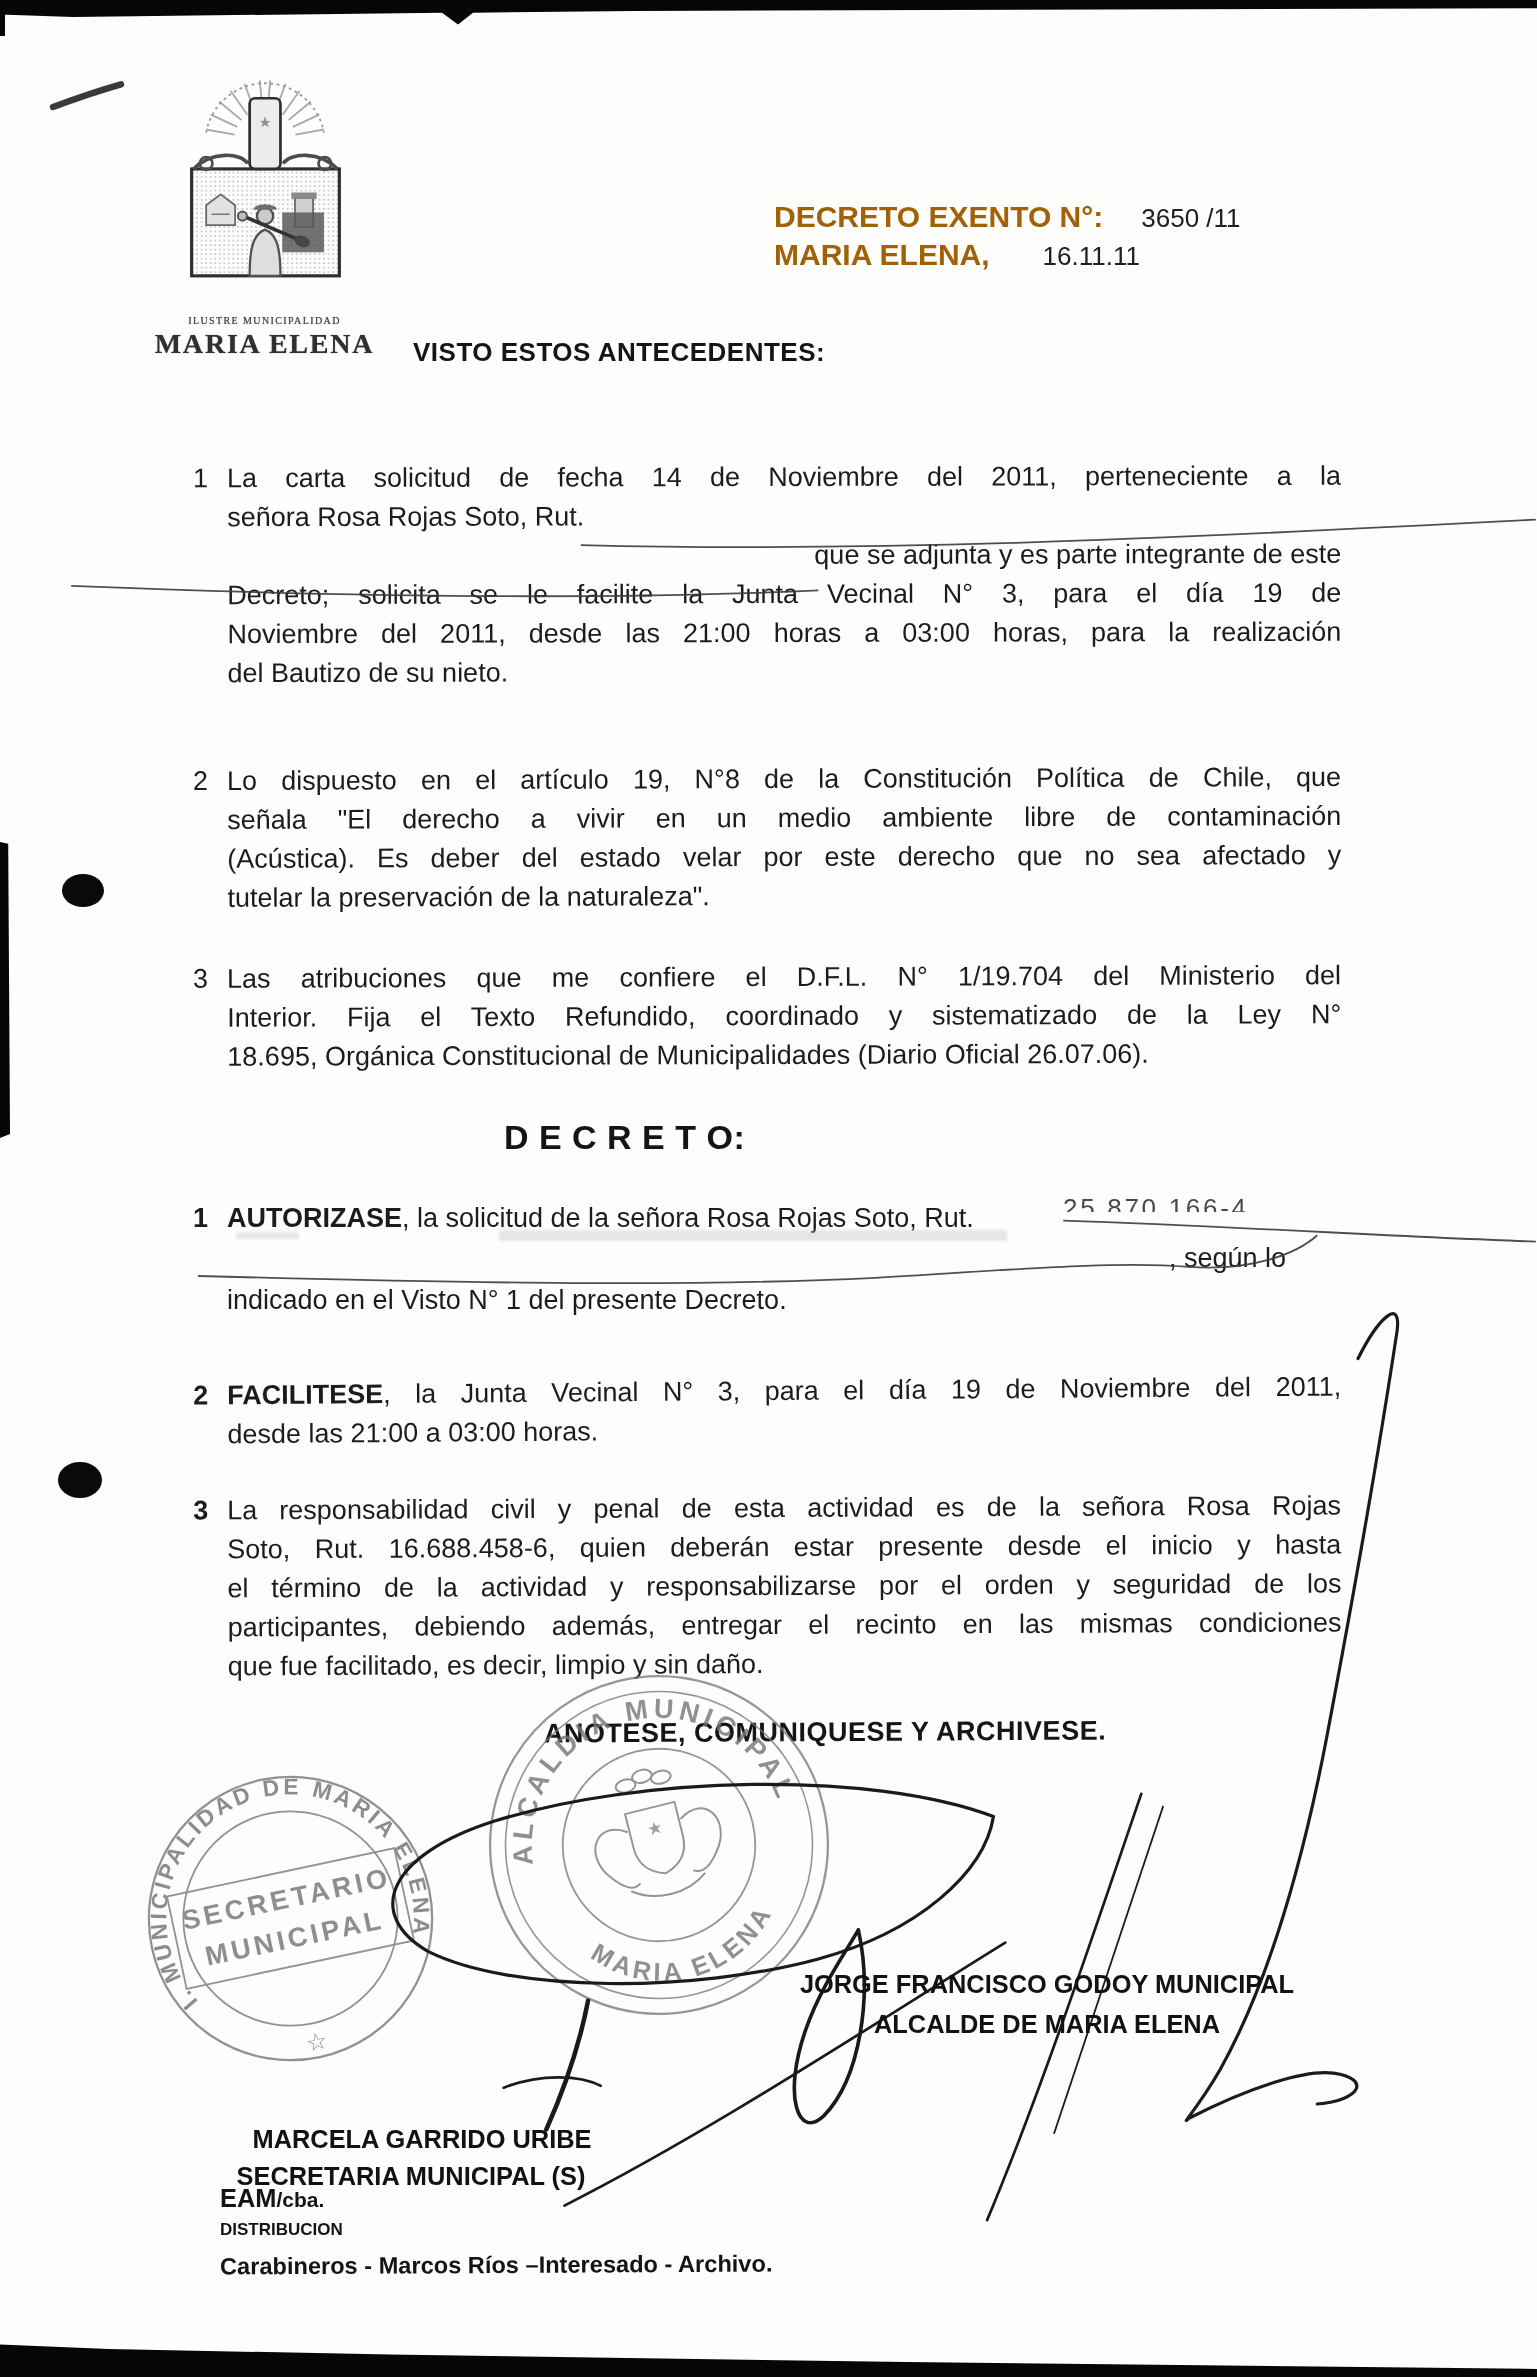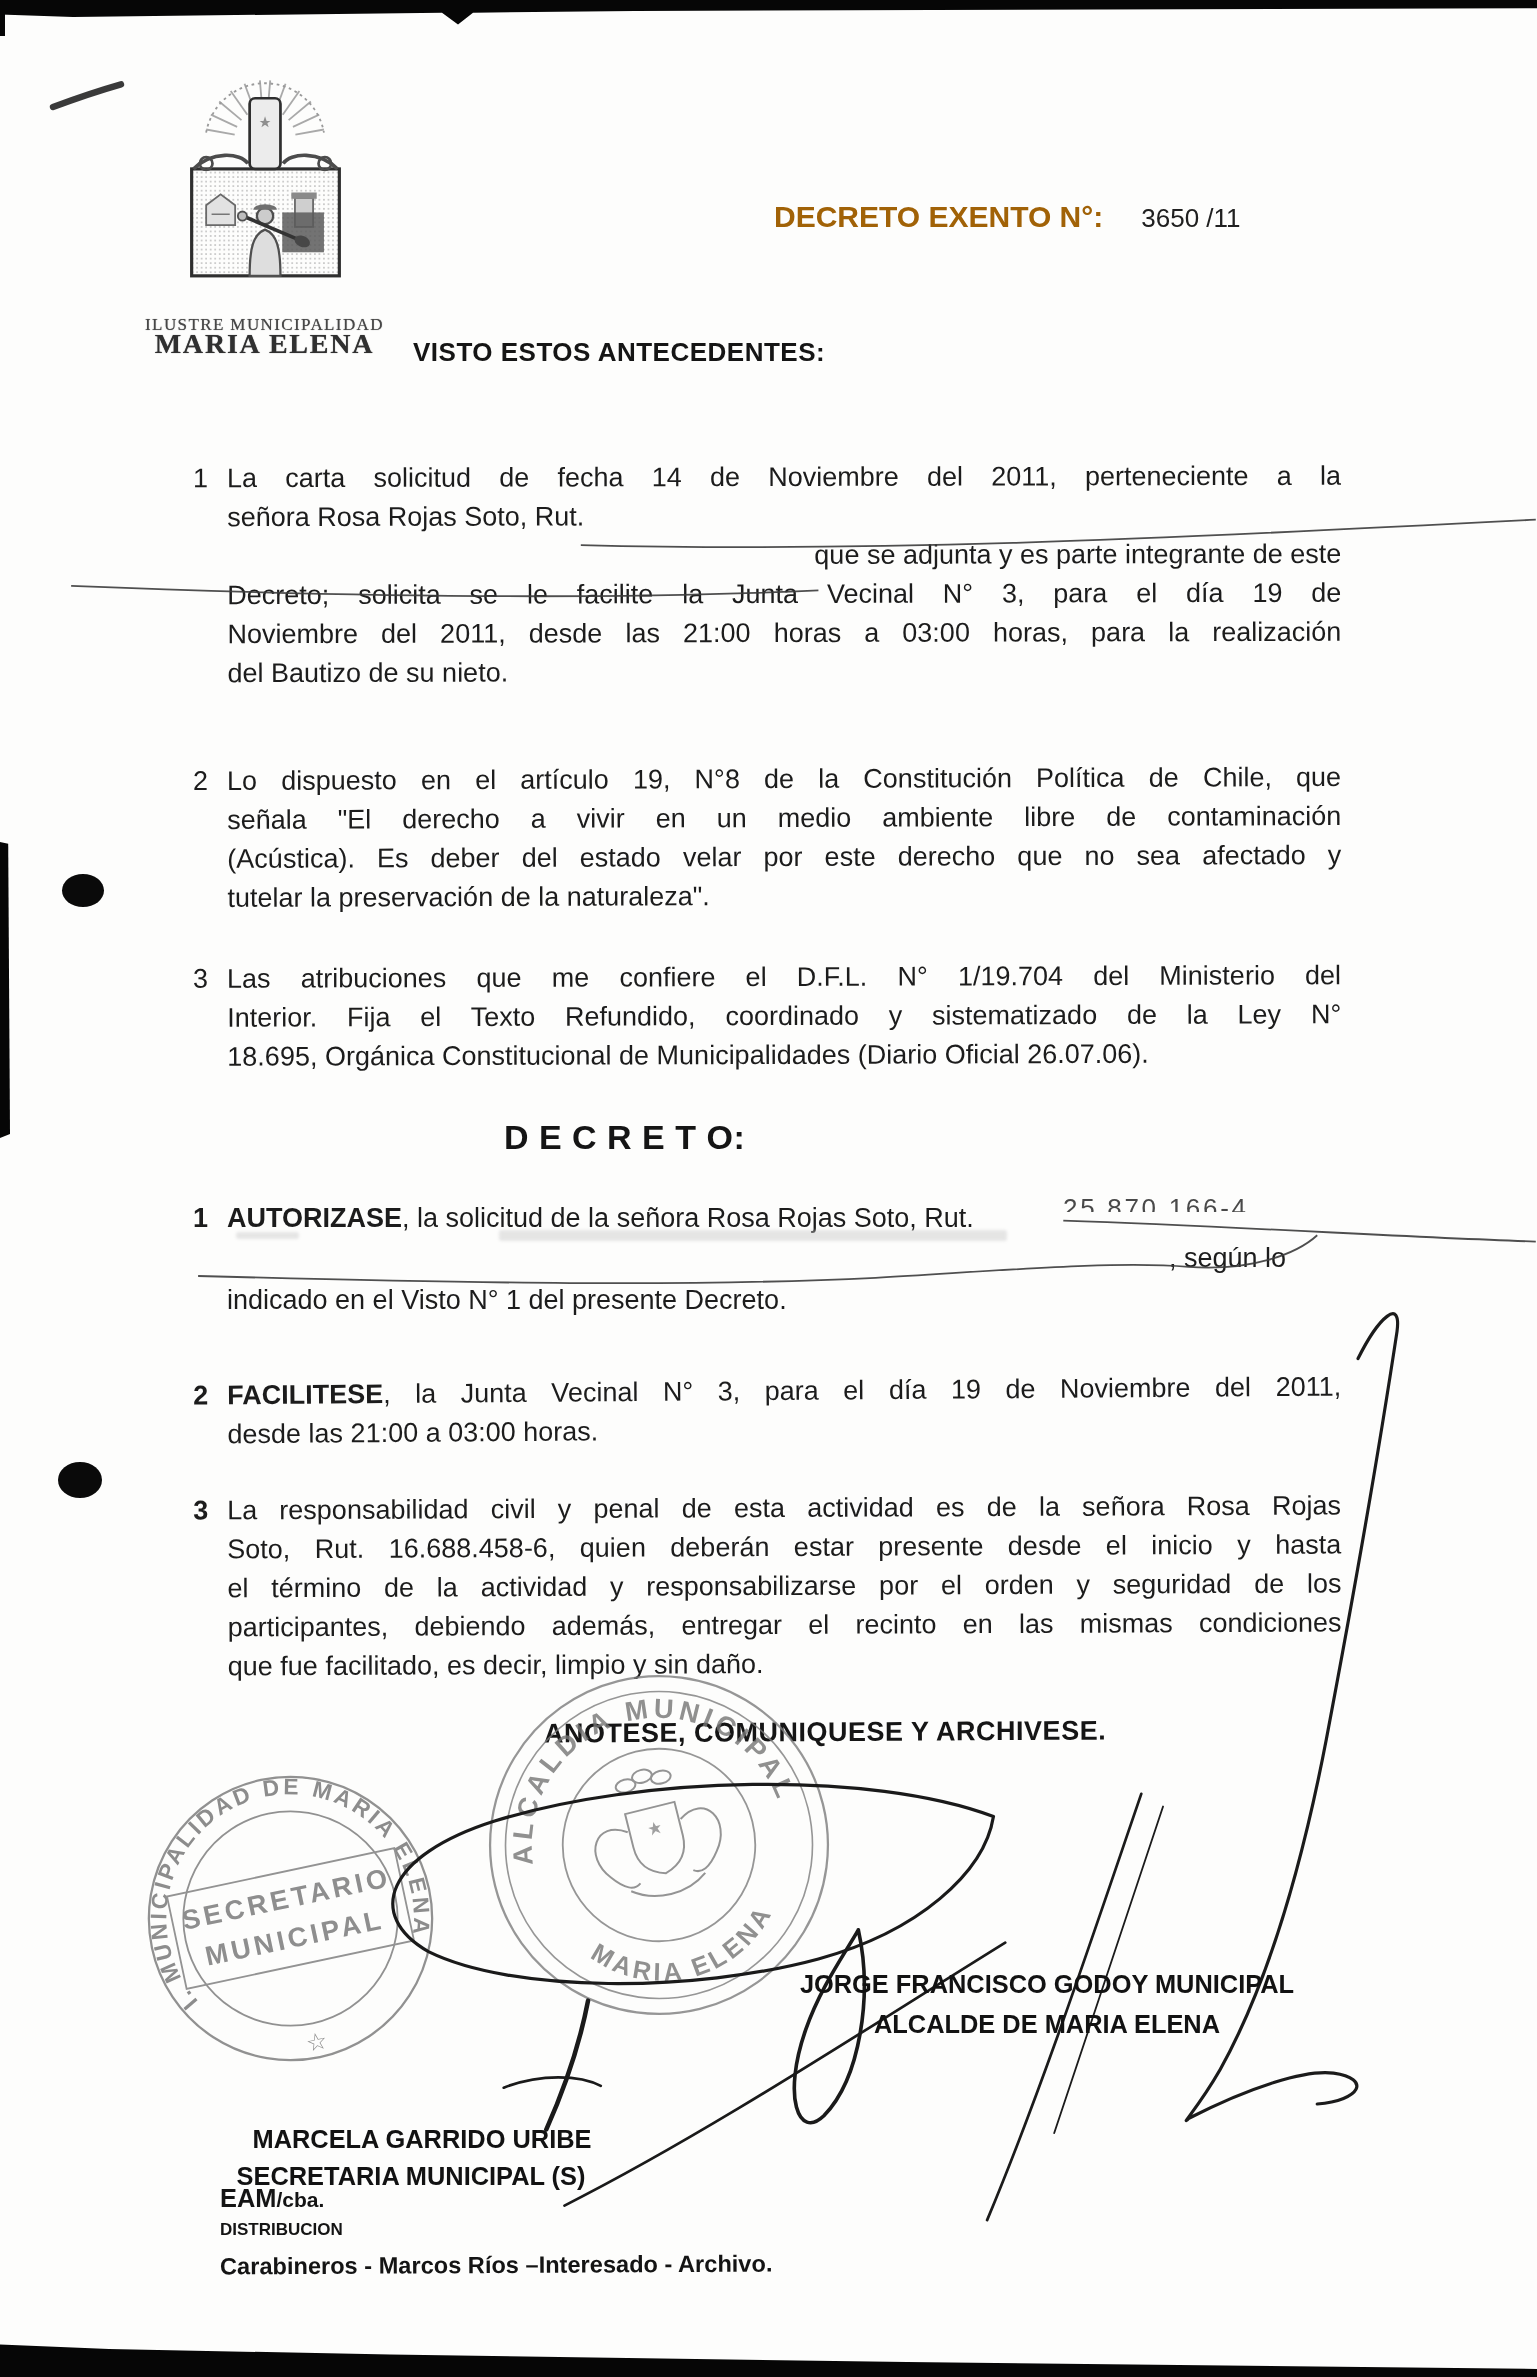--- a/index.html
+++ b/index.html
@@ -17,21 +17,21 @@
   .itm{position:absolute;}
   .txt{position:absolute;left:34px;top:0;width:1114px;}
   .bold{font-weight:bold;}
   .heading{position:absolute;font-weight:bold;font-size:26px;color:#151515;letter-spacing:0.5px;}
   
   .meta-row{display:flex;align-items:baseline;height:38px;}
   .meta-label{font-weight:bold;font-size:30px;color:#a16207;}
   .meta-value{font-size:26px;color:#202020;}
   
   .cap1{position:absolute;left:143px;top:315px;width:243px;text-align:center;
-        font-family:"Liberation Serif","DejaVu Serif",serif;font-size:17px;letter-spacing:1.4px;
+        font-family:"Liberation Serif","DejaVu Serif",serif;font-size:10px;letter-spacing:1.4px;
         color:#474747;text-shadow:0 0 0.9px #6a6a6a;}
   .cap2{position:absolute;left:134px;top:328px;width:261px;text-align:center;
         font-family:"Liberation Serif","DejaVu Serif",serif;font-size:28px;font-weight:bold;letter-spacing:1.8px;
         color:#303030;text-shadow:0 0 0.9px #585858;}
   
   .sigline{position:absolute;font-weight:bold;font-size:25.4px;color:#121212;text-align:center;}
   .foot{position:absolute;font-weight:bold;color:#141414;}
   
   .clipfrag{position:absolute;height:17px;overflow:hidden;opacity:.85;}
   .clipfrag span{font-size:26px;line-height:26px;letter-spacing:2.7px;color:#2a2a2a;}
@@ -93,20 +93,24 @@
     <ellipse cx="158" cy="198" rx="9" ry="6" fill="#474747" transform="rotate(22 158 198)"></ellipse>
     <circle cx="92" cy="170" r="5" fill="#bdbdbd" stroke="#4f4f4f" stroke-width="2"></circle>
   </svg>
   <div class="cap1">ILUSTRE MUNICIPALIDAD</div>
   <div class="cap2">MARIA ELENA</div>
 
   <div class="abs" style="left:774px;top:200px;">
     <div class="meta-row">
       <span class="meta-label">DECRETO EXENTO N°:</span>
       <span class="meta-value" style="margin-left:38px;">3650 /11</span>
+    </div>
+    <div class="meta-row">
+      <span class="meta-label">MARIA ELENA,</span>
+      <span class="meta-value" style="margin-left:53px;">16.11.11</span>
     </div>
   </div>
 
   <div class="heading" style="left:413px;top:337px;">VISTO ESTOS ANTECEDENTES:</div>
 
   <div class="itm" style="left:193px;top:458px;width:1150px;transform:rotate(-0.12deg);">
     <span class="num">1</span>
     <div class="txt">
       <div class="ln jl">La carta solicitud  de fecha 14 de Noviembre  del  2011, perteneciente a la</div>
       <div class="ln">señora Rosa Rojas Soto,  Rut.</div>

